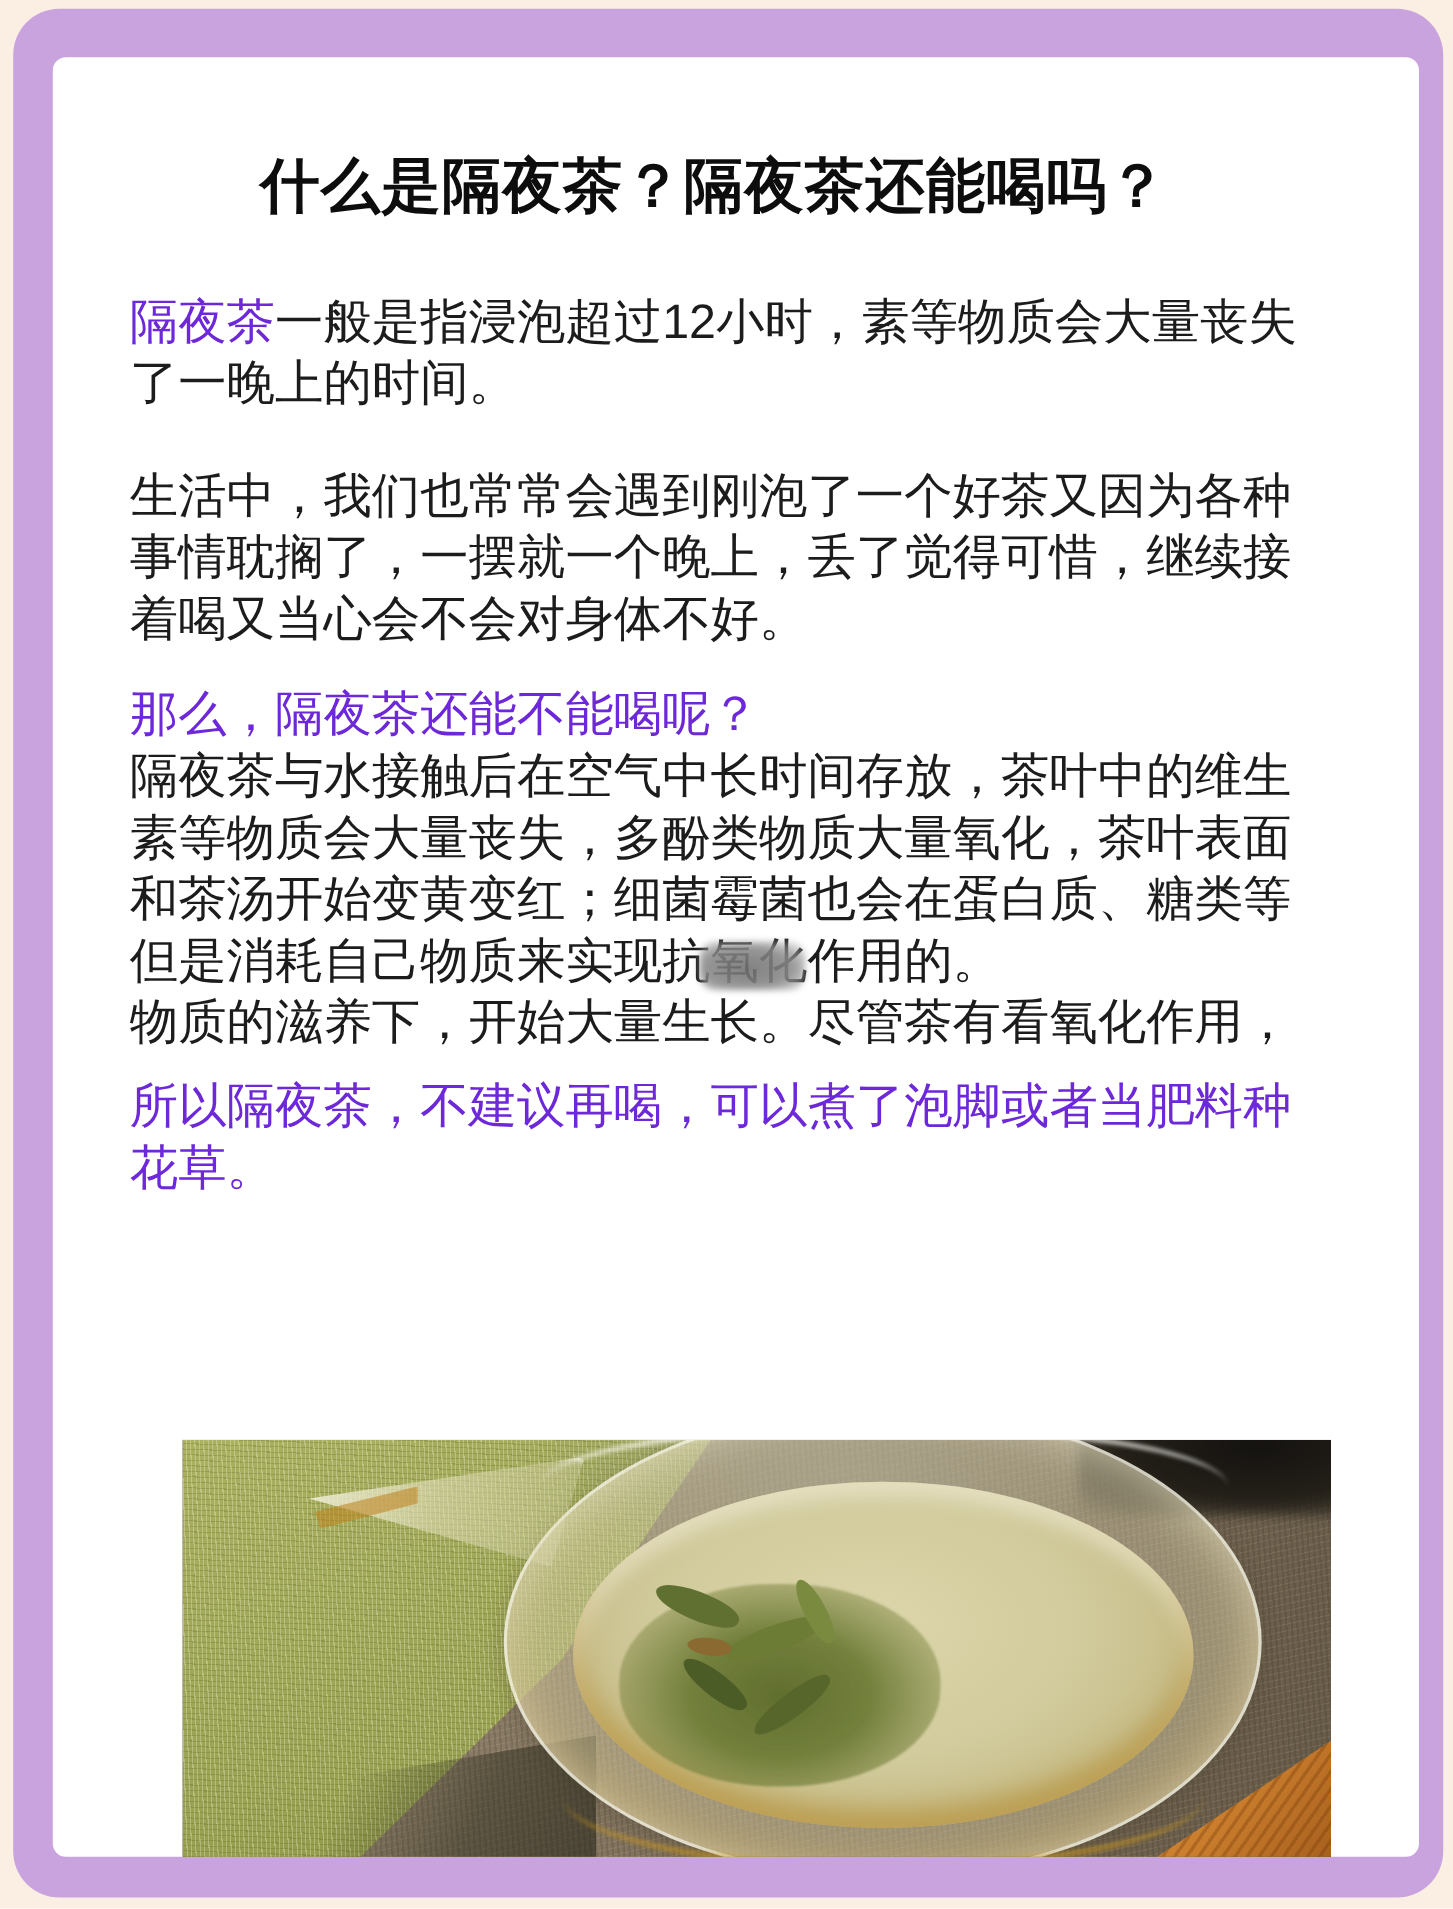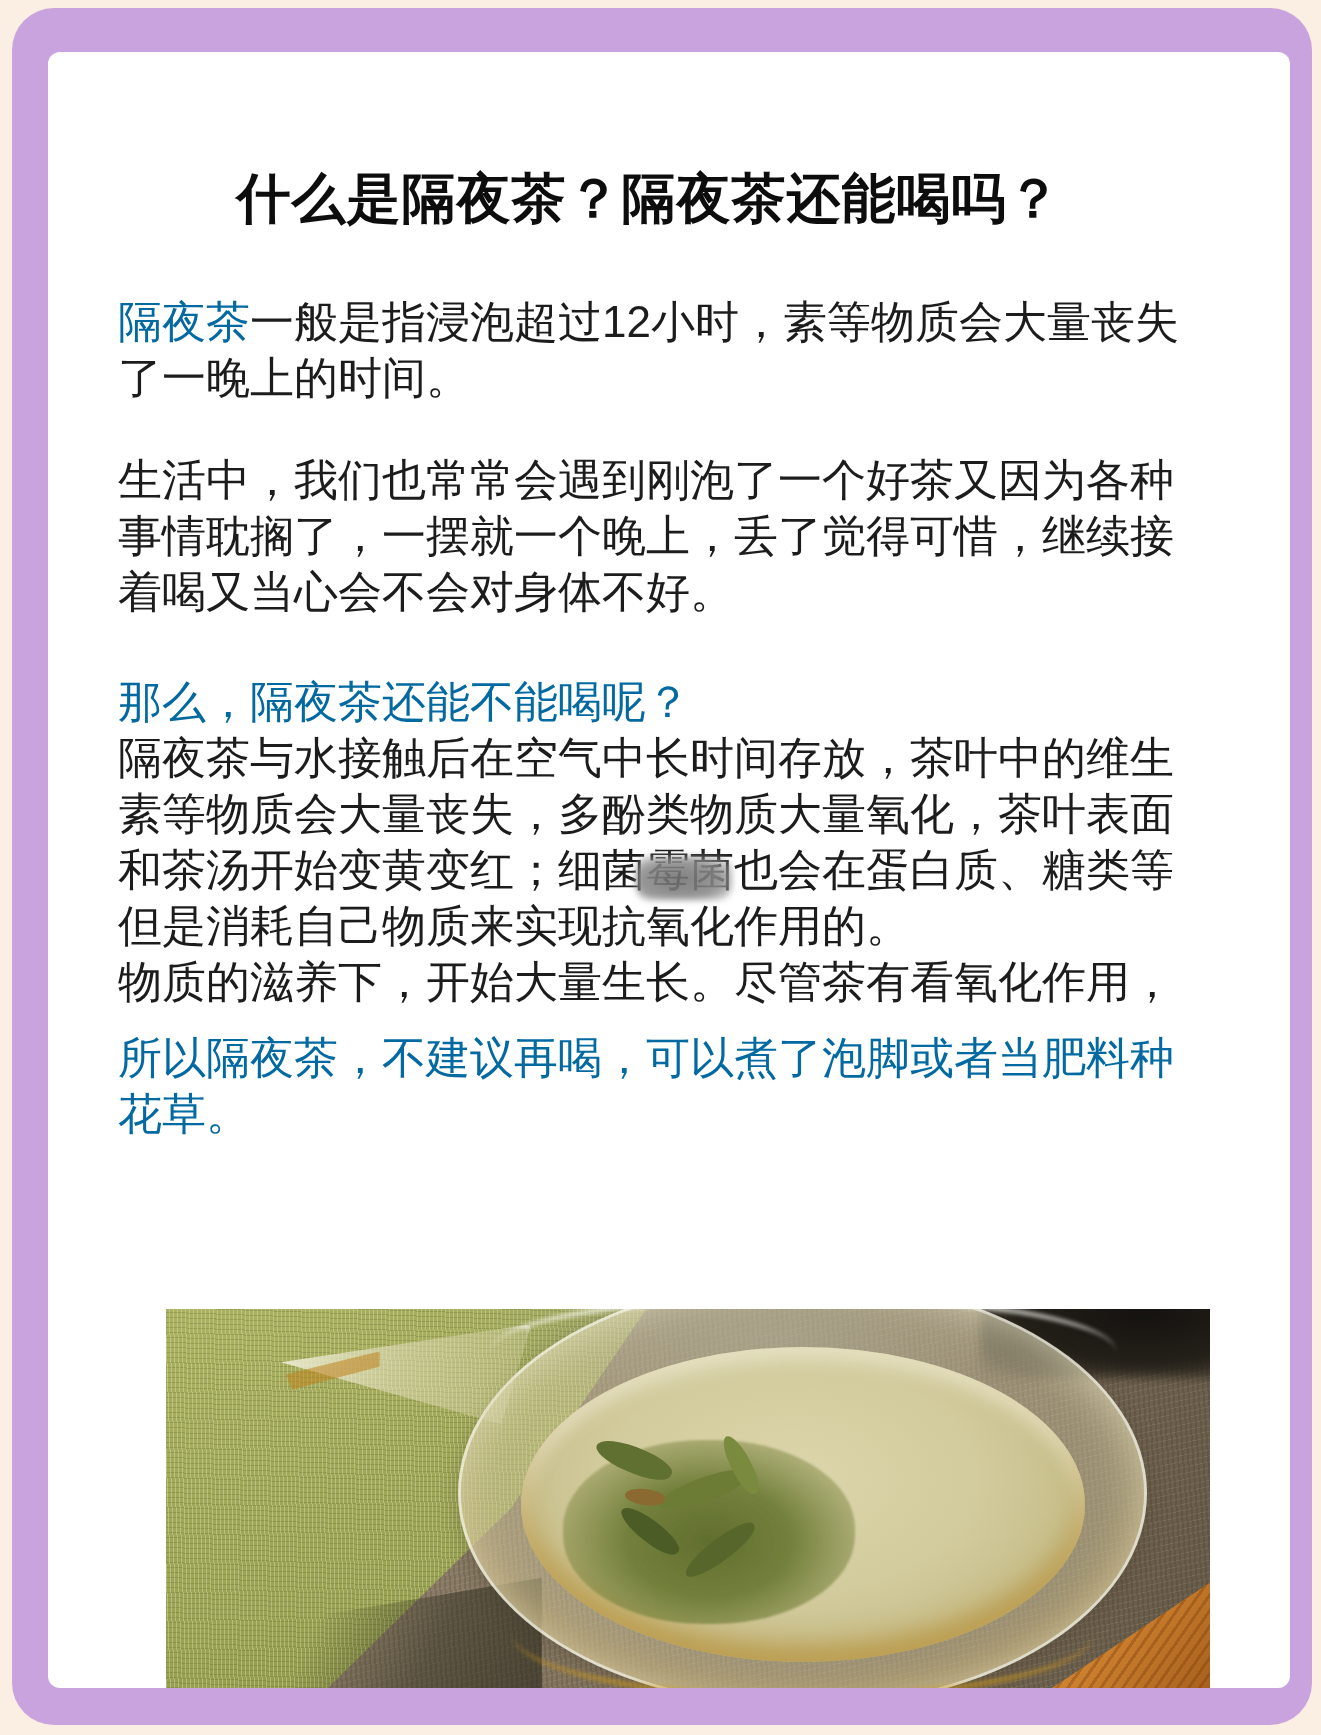--- a/index.html
+++ b/index.html
@@ -13,31 +13,31 @@
     position:absolute; left:12px; top:8px; right:9px; bottom:10px;
     background:#c9a3de;
     border-radius:42px;
   }
   .card {
     position:absolute; left:48px; top:52px; width:1242px; height:1636px;
     background:#ffffff; border-radius:12px; overflow:hidden;
   }
   .content { padding:0 110px 0 70px; position:relative; }
   .title {
-    margin-top:114px;
+    margin-top:85px;
     text-align:center;
     font-size:54px; font-weight:800; color:#0d0d0d;
     line-height:64px; letter-spacing:1px;
   }
   .para { font-size:44px; color:#1c1c1c; line-height:56px; font-weight:500; }
   .line { display:block; white-space:nowrap; }
   .intro { margin-top:64px; }
   .daily { margin-top:46px; }
-  .red { color:#0369a1; }
-  .q-heading { margin-top:54px; font-size:44px; line-height:56px; font-weight:500; white-space:nowrap; }
+  .red { color:#6d28d9; }
+  .q-heading { margin-top:31px; font-size:44px; line-height:56px; font-weight:500; white-space:nowrap; }
   .explain { margin-top:0; position:relative; }
   .conclusion { margin-top:20px; }
   
   .censor {
     position:absolute; left:588px; top:804px; width:96px; height:44px;
     background:radial-gradient(ellipse at 45% 55%, #6f6f6f 0%, #8a8a8a 55%, rgba(160,160,160,.55) 80%, rgba(180,180,180,0) 100%);
     border-radius:14px; filter:blur(3px); opacity:.88;
   }
   
   .photo {

